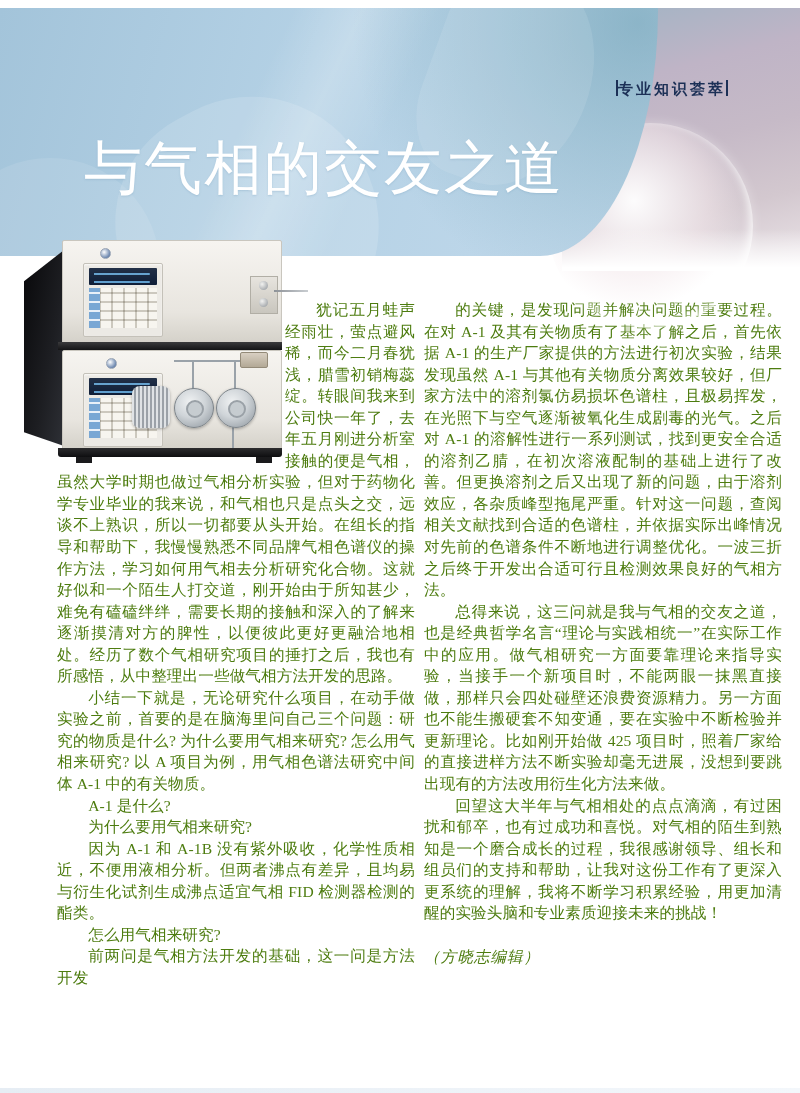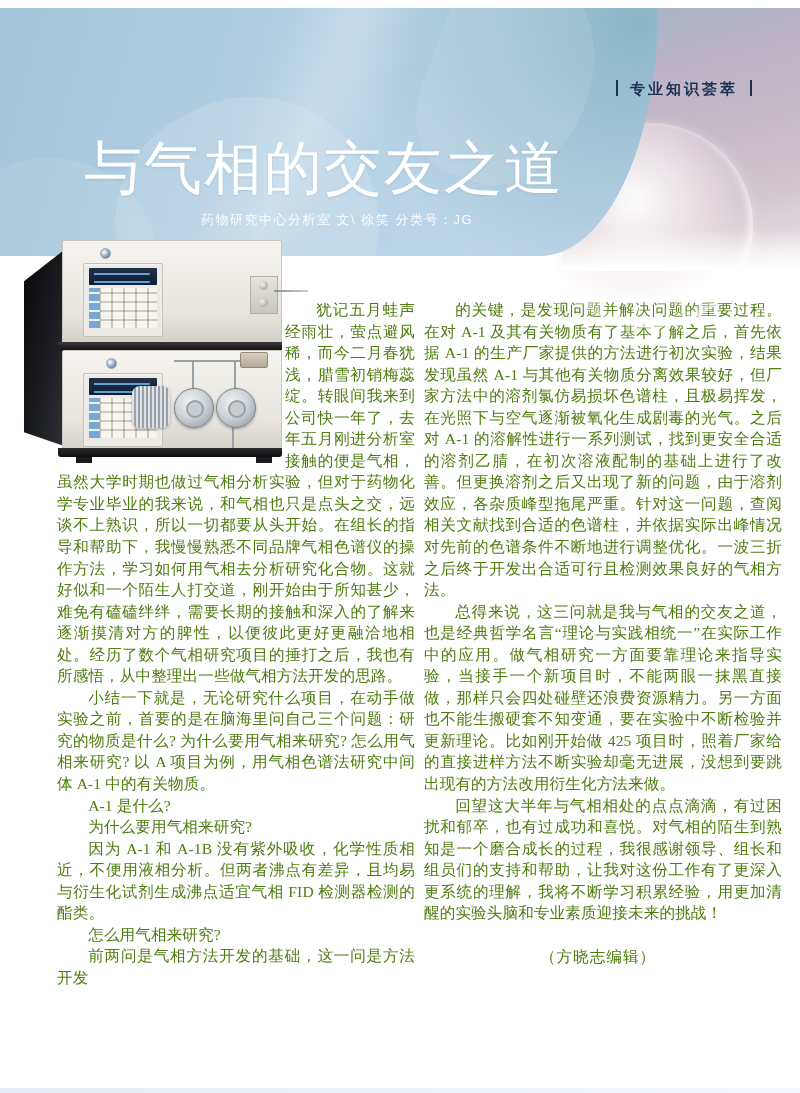--- a/index.html
+++ b/index.html
@@ -27,21 +27,21 @@
   .flask.f2{left:-60px;top:150px;width:220px;height:220px;border-radius:50%;background:rgba(255,255,255,0.10);}
   .flask.f3{left:430px;top:-40px;width:160px;height:220px;border-radius:40% 60% 60% 40%;transform:rotate(20deg);background:rgba(255,255,255,0.10);}
 
   .title{position:absolute;left:84px;top:130px;z-index:3;color:#ffffff;font-weight:400;
          font-family:"Liberation Sans","DejaVu Sans",sans-serif;font-size:58px;letter-spacing:2px;
          text-shadow:0 1px 2px rgba(120,160,190,0.35);}
   .byline{position:absolute;left:201px;top:211px;z-index:3;color:rgba(255,255,255,0.96);
           font-family:"Liberation Sans","DejaVu Sans",sans-serif;font-size:13px;letter-spacing:1.5px;}
 
   
-  .badge{position:absolute;top:80px;left:616px;z-index:4;display:flex;align-items:flex-start;gap:12px;
+  .badge{position:absolute;top:80px;left:616px;z-index:4;display:flex;align-items:flex-start;gap:0;
          color:#1c3056;font-family:"Liberation Sans","DejaVu Sans",sans-serif;}
   .badge .bar{width:2px;height:16px;background:#1c3056;}
   .badge .lbl{font-size:15px;font-weight:700;letter-spacing:3px;}
 
   
   .inst{position:absolute;left:24px;top:240px;width:256px;height:226px;z-index:5;}
   .inst .side{position:absolute;left:0;top:10px;width:40px;height:196px;
         background:linear-gradient(100deg,#08080a 0%,#1d1e22 60%,#2e3036 100%);
         clip-path:polygon(100% 0,100% 100%,0 93%,0 16%);}
   .unit{position:absolute;left:38px;width:218px;background:linear-gradient(180deg,#f6f4f0 0%,#e8e5df 70%,#d4d1c9 100%);
@@ -88,21 +88,21 @@
   .bracket::before{top:4px;} .bracket::after{top:21px;}
   .needle{position:absolute;left:250px;top:50px;width:34px;height:2px;background:linear-gradient(90deg,#8d9298,#c9cdd1);}
 
   
   .col{position:absolute;top:299px;width:358px;font-size:15.6px;line-height:21.55px;
        color:#4d7c0f;text-align:justify;letter-spacing:0.1px;}
   .col-left{left:57px;}
   .col-right{left:424px;}
   .col p{margin:0;text-indent:2em;}
   .img-spacer{float:left;width:228px;height:155px;}
-  .editor{text-align:center;margin-top:22px !important;text-indent:0 !important;padding-right:10px;letter-spacing:1px;}
+  .editor{text-align:left;margin-top:22px !important;text-indent:0 !important;padding-right:10px;letter-spacing:1px;font-style:italic;}
 
   
   .footer-tab{position:absolute;right:0;bottom:0;width:222px;height:90px;z-index:6;
         border-top-left-radius:140px 92px;
         background:linear-gradient(150deg,#93b9d5 0%,#accde5 40%,#c0dcf0 100%);}
   .footer-line{position:absolute;left:38px;top:32px;display:flex;align-items:center;gap:8px;
         color:#15284a;font-size:13.5px;font-family:"Liberation Serif","DejaVu Serif",serif;}
   .fbar-thick{width:4px;height:14px;background:#15284a;}
   .fbar-thin{width:1.5px;height:13px;background:#15284a;}
   .bottom-strip{position:absolute;left:0;right:0;bottom:0;height:5px;z-index:0;
@@ -117,21 +117,20 @@
     <div class="bubble"></div>
     <div class="fade"></div>
   </div>
 
   <div class="banner">
     <div class="flask f1"></div>
     <div class="flask f2"></div>
     <div class="flask f3"></div>
   </div>
   <div class="title">与气相的交友之道</div>
-  <div class="byline">药物研究中心分析室 文\ 徐笑 分类号：JG</div>
 
   <div class="badge">
     <span class="bar"></span>
     <span class="lbl">专业知识荟萃</span>
     <span class="bar"></span>
   </div>
 
   <div class="inst">
     <div class="side"></div>
     <div class="unit u1">

